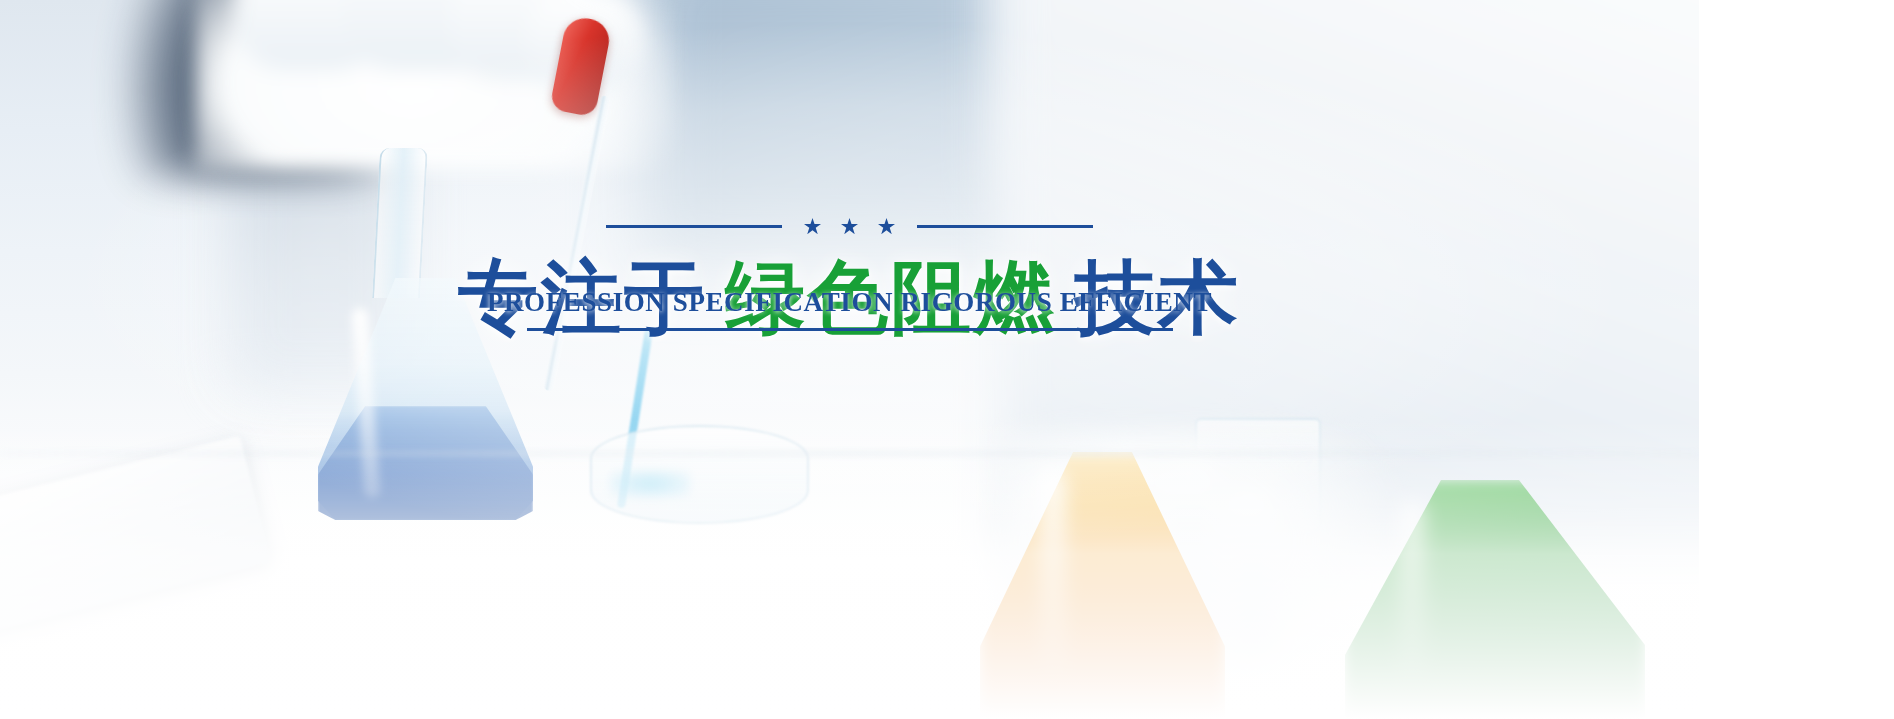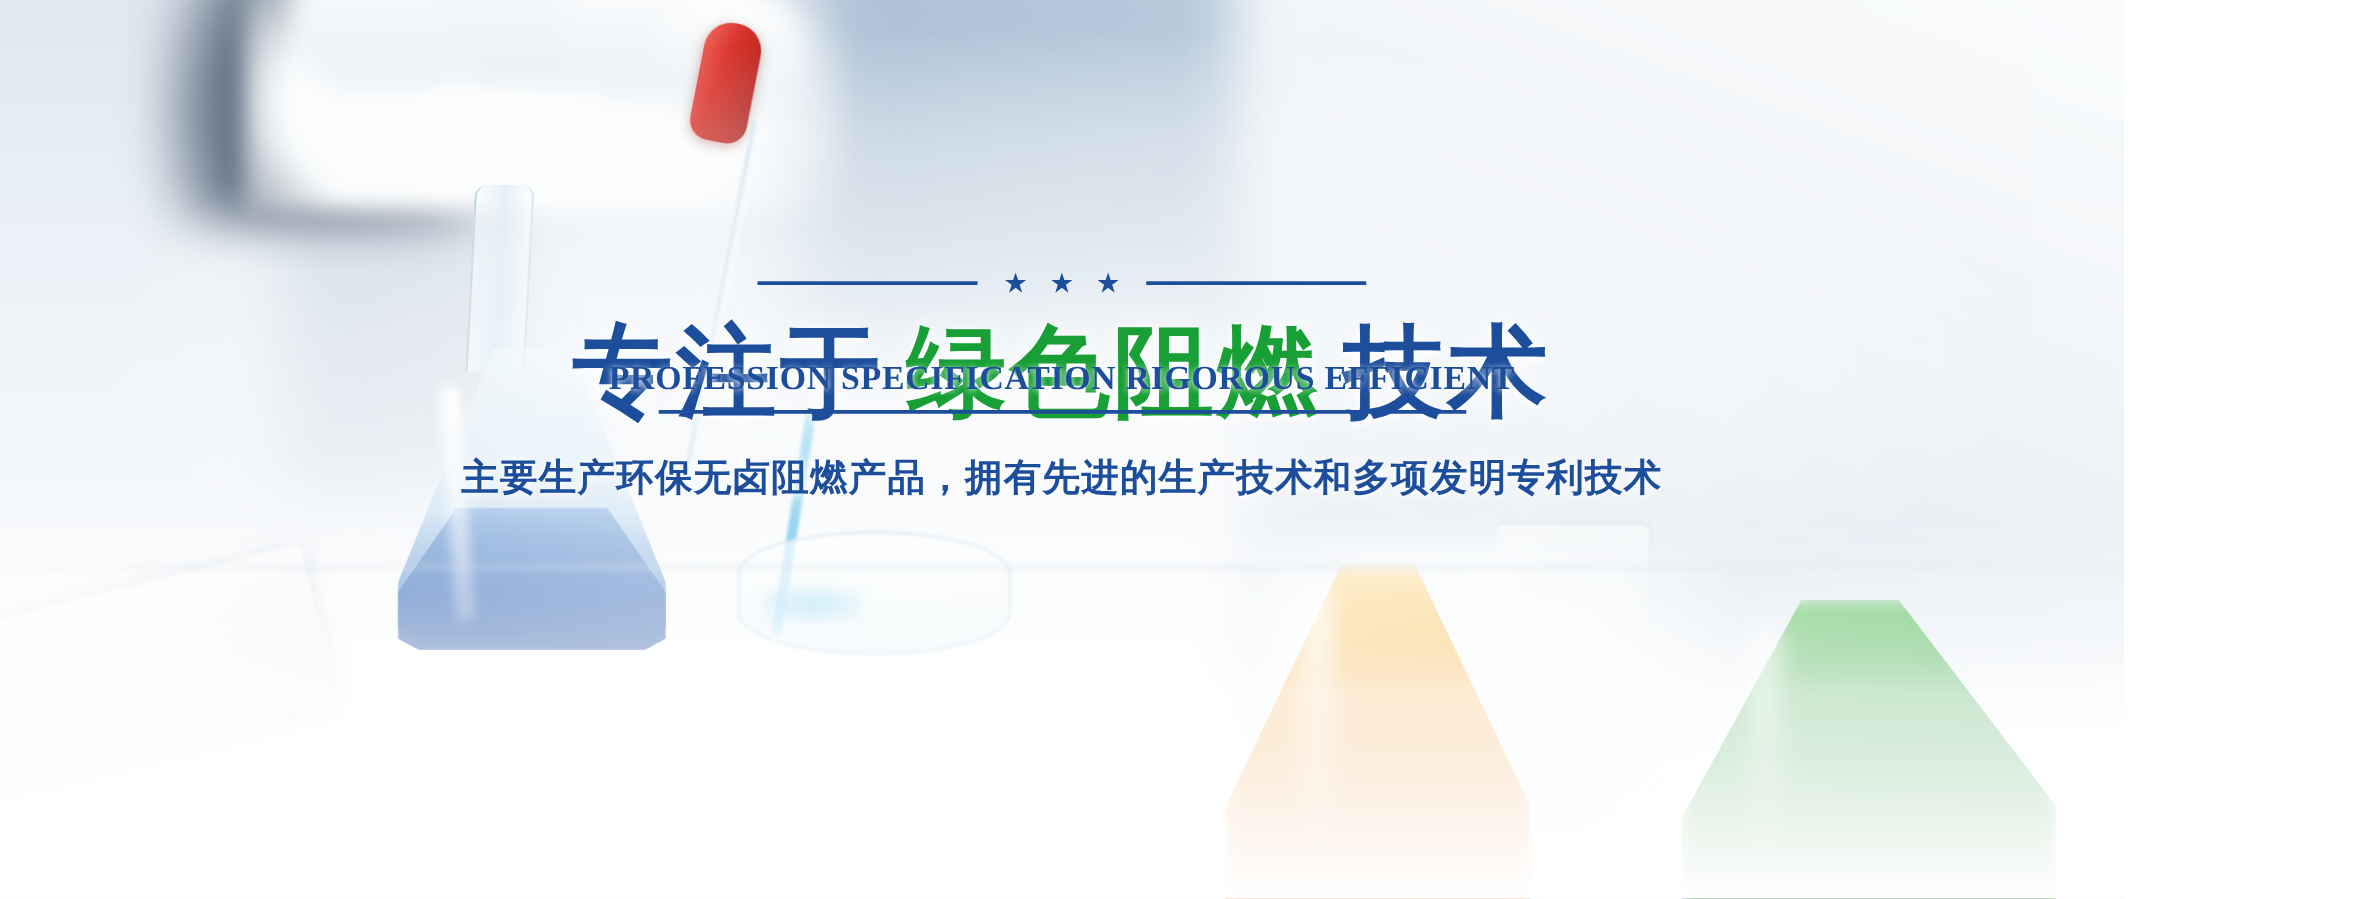--- a/index.html
+++ b/index.html
@@ -306,16 +306,15 @@
       </span>
       <span class="rule-line short"></span>
     </div>
 
     <h1 class="headline"><span class="hl-blue">专注于</span><span class="hl-gap"></span><span class="hl-green">绿色阻燃</span><span class="hl-gap"></span><span class="hl-blue">技术</span></h1>
 
     <div class="subtitle-en">PROFESSION SPECIFICATION RIGOROUS EFFICIENT</div>
 
     <div class="rule-bottom"></div>
 
-    <div class="tagline-cn">主要生产环保无卤阻燃产品，拥有先进的生产技术和多项发明专利技术</div>
 
   </div>
 </div>
 
 </body></html>

